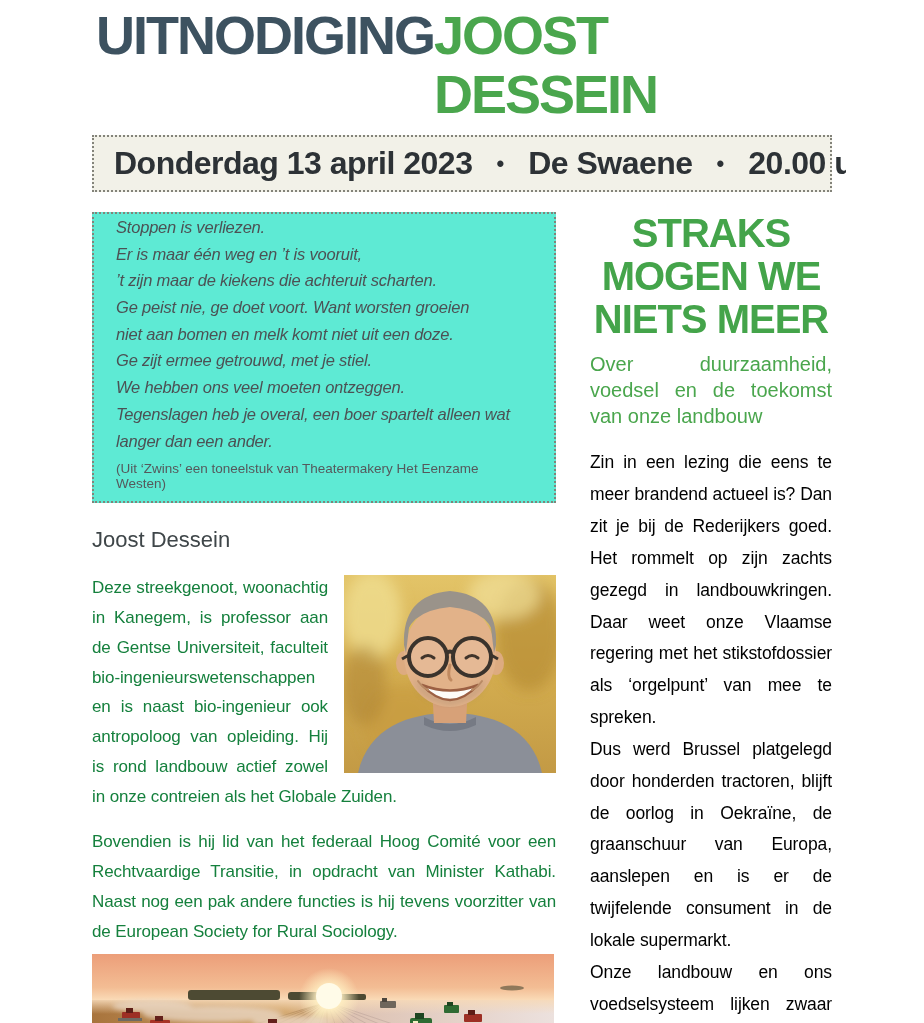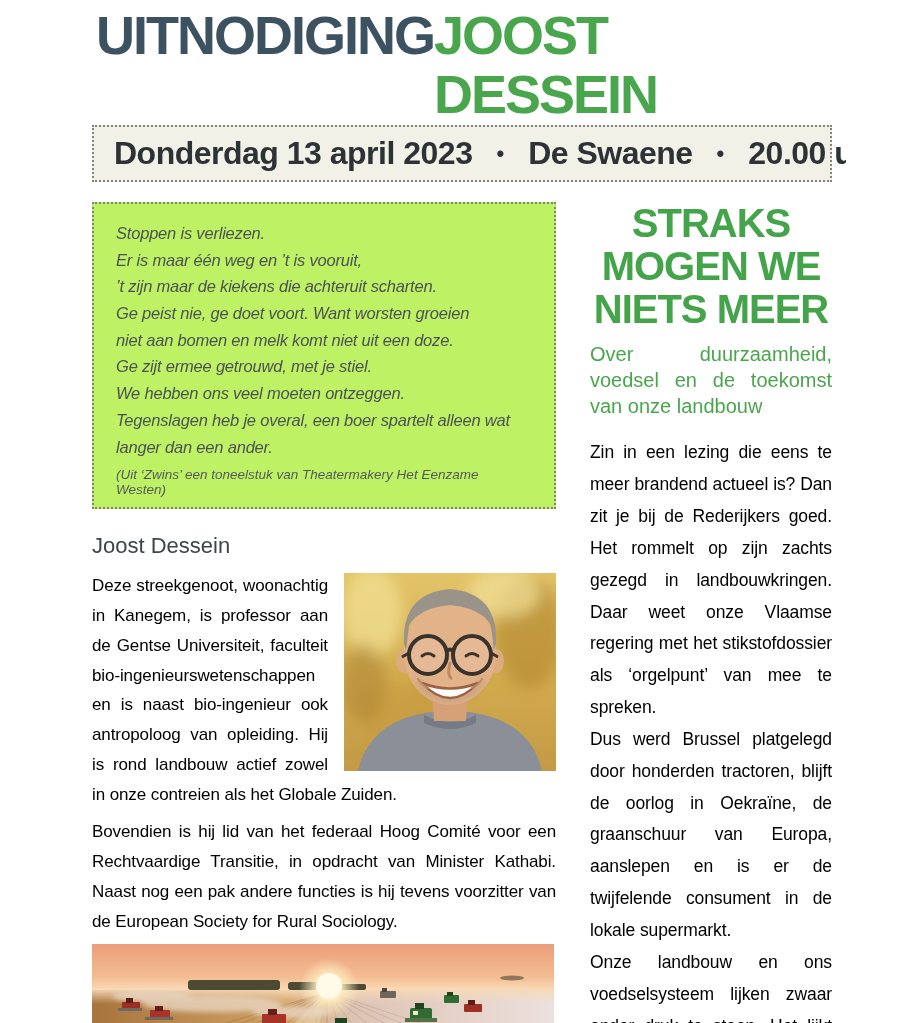--- a/index.html
+++ b/index.html
@@ -8,39 +8,39 @@
     width:768px; height:1023px; margin:0 auto; background:#ffffff;
     font-family:"Liberation Sans", sans-serif;
     padding:6px 14px 14px; display:flex; flex-direction:column; overflow:hidden;
   }
   
   .masthead { display:flex; justify-content:space-between; align-items:baseline; padding:0 4px; }
   .title-left  { color:#3d5260; font-weight:bold; font-size:54px; letter-spacing:-2px; line-height:1.1; }
   .title-right { color:#4aa64d; font-weight:bold; font-size:54px; letter-spacing:-2px; line-height:1.1; }
   
   .banner {
-    border:2px dotted #83837a; background:#f2f1e8;
+    margin-top:10px; border:2px dotted #83837a; background:#f2f1e8;
     padding:8px 20px; display:flex; align-items:baseline; gap:24px;
   }
   .banner .txt { font-weight:bold; font-size:32px; color:#2d3236; letter-spacing:-0.5px; white-space:nowrap; }
   .banner .dot { font-weight:bold; font-size:22px; color:#2d3236; position:relative; top:-3px; }
   
   .content { display:flex; gap:34px; margin-top:20px; flex:1; min-height:0; }
   .col-left  { width:464px; flex:none; display:flex; flex-direction:column; }
   .col-right { flex:1; min-width:0; display:flex; flex-direction:column; }
   
   .quote-box {
-    border:2px dotted #83837a; background:#bef264; padding:16px 22px 10px; color:#4c5154;
+    border:2px dotted #83837a; background:#5eead4; padding:0 22px 10px; color:#4c5154;
   }
   .quote-line { font-style:italic; font-size:16.5px; line-height:1.62; letter-spacing:-0.2px; }
-  .quote-attribution { font-style:italic; font-size:13.5px; margin-top:7px; color:#55595c; }
+  .quote-attribution { font-size:13.5px; margin-top:7px; color:#55595c; }
   
   .bio-heading { margin:24px 0 12px; font-size:22px; font-weight:normal; color:#3f4649; }
   .bio-text {
-    margin:0 0 8px; font-size:17px; line-height:1.75; color:#000000;
+    margin:8px 0 8px; font-size:17px; line-height:1.75; color:#15803d;
     text-align:justify; letter-spacing:-0.1px;
   }
   .portrait-wrap { float:right; width:212px; height:198px; margin:2px 0 8px 16px; }
   .portrait-wrap svg { display:block; width:100%; height:100%; }
   .field-photo { margin-top:auto; }
   .field-photo svg { display:block; width:462px; height:130px; }
   
   .talk-title {
     margin:0 0 10px; text-align:center; color:#44a44a;
     font-size:40px; line-height:1.08; letter-spacing:-1px; font-weight:bold;

